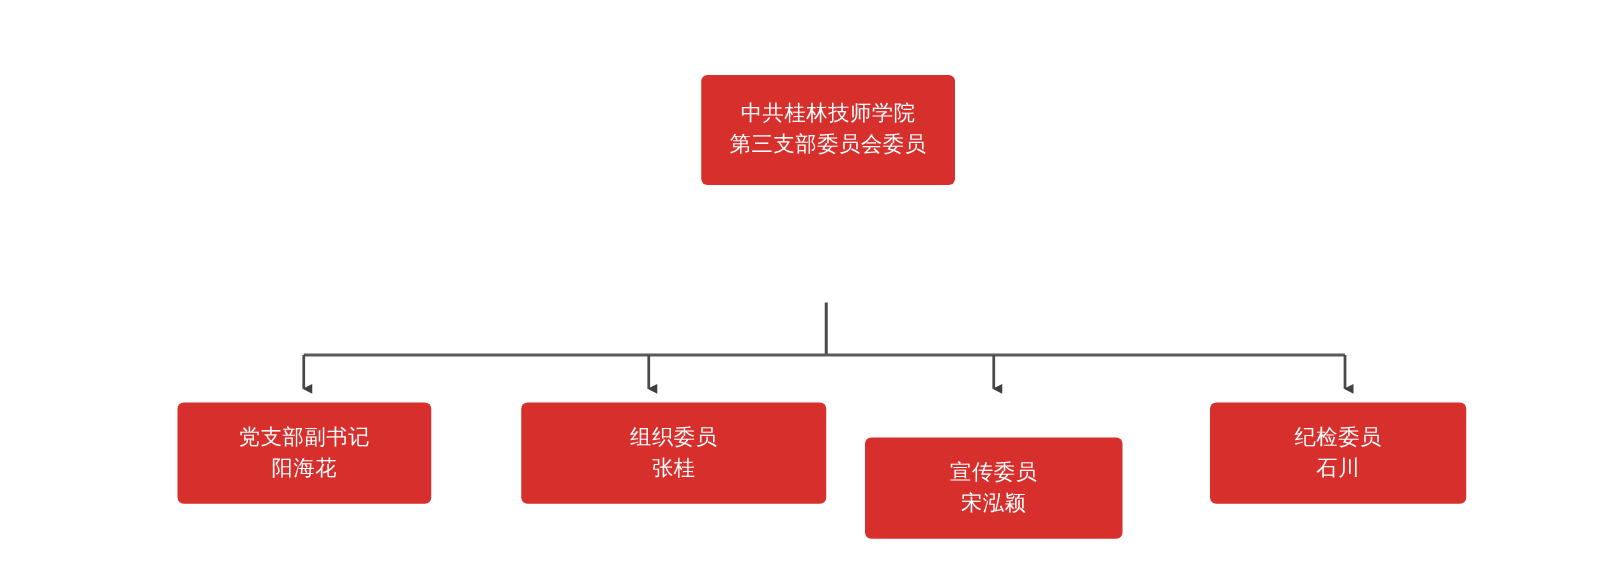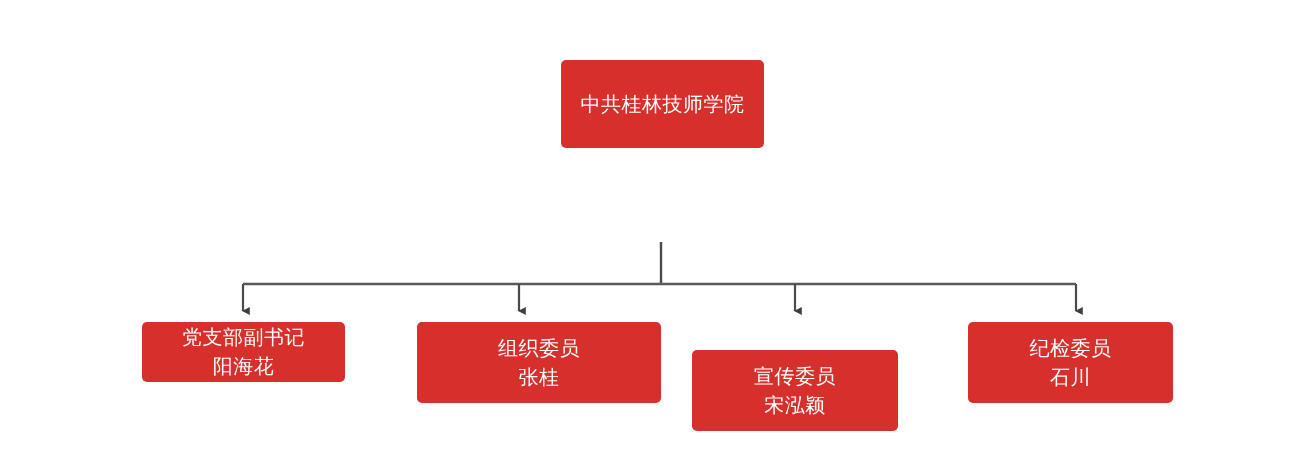--- a/index.html
+++ b/index.html
@@ -22,21 +22,21 @@
     position: absolute;
     background: #d62f2c;
     border-radius: 5px;
     color: #ffffff;
     display: flex;
     flex-direction: column;
     align-items: center;
     justify-content: center;
     text-align: center;
     line-height: 1.45;
-    font-size: 20px;
+    font-size: 17px;
     letter-spacing: 0.5px;
     box-sizing: border-box;
     padding: 4px 6px;
   }
   .node .line1,
   .node .line2 {
     display: block;
     white-space: nowrap;
   }
   
@@ -49,21 +49,21 @@
   #node-secretary {
     left: 560px;
     top: 168px;
     width: 204px;
     height: 74px;
   }
   #node-child-0 {
     left: 142px;
     top: 322px;
     width: 203px;
-    height: 60px;
+    height: 81px;
   }
   #node-child-1 {
     left: 417px;
     top: 322px;
     width: 244px;
     height: 81px;
   }
   #node-child-2 {
     left: 692px;
     top: 322px;
@@ -104,20 +104,21 @@
     <path d="M243,284 L1076,284" stroke="#5a5a5a" stroke-width="2.4" fill="none"></path>
 
     <path d="M243,284 L243,311" stroke="#4a4a4a" stroke-width="2.2" fill="none" marker-end="url(#arrowhead)"></path>
     <path d="M519,284 L519,311" stroke="#4a4a4a" stroke-width="2.2" fill="none" marker-end="url(#arrowhead)"></path>
     <path d="M795,284 L795,311" stroke="#4a4a4a" stroke-width="2.2" fill="none" marker-end="url(#arrowhead)"></path>
     <path d="M1076,284 L1076,311" stroke="#4a4a4a" stroke-width="2.2" fill="none" marker-end="url(#arrowhead)"></path>
   </svg>
 
   <div class="node" id="node-root">
     <span class="line1">中共桂林技师学院</span>
+    <span class="line2">第三支部委员会委员</span>
   </div>
 
 
   <div class="node" id="node-child-0">
     <span class="line1">党支部副书记</span>
     <span class="line2">阳海花</span>
   </div>
 
   <div class="node" id="node-child-1">
     <span class="line1">组织委员</span>

